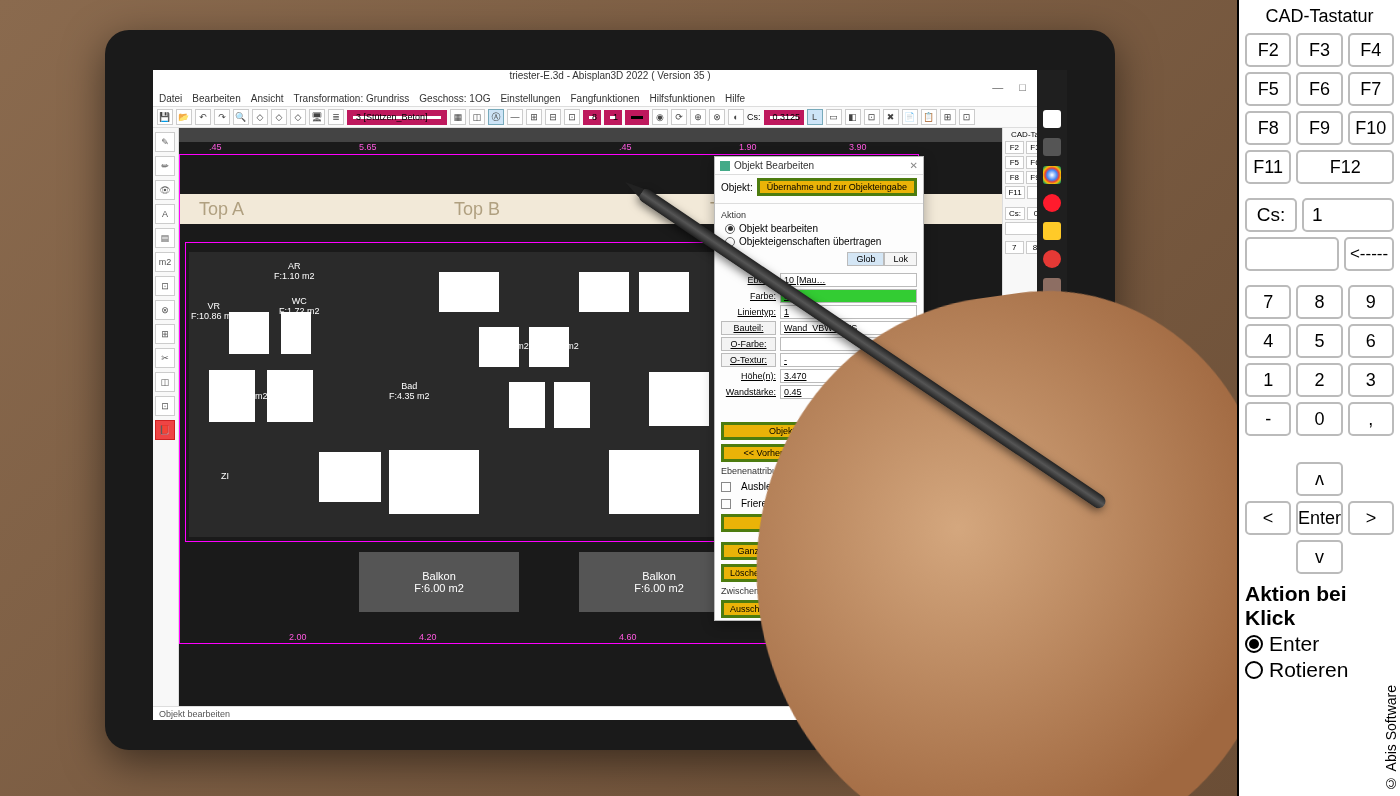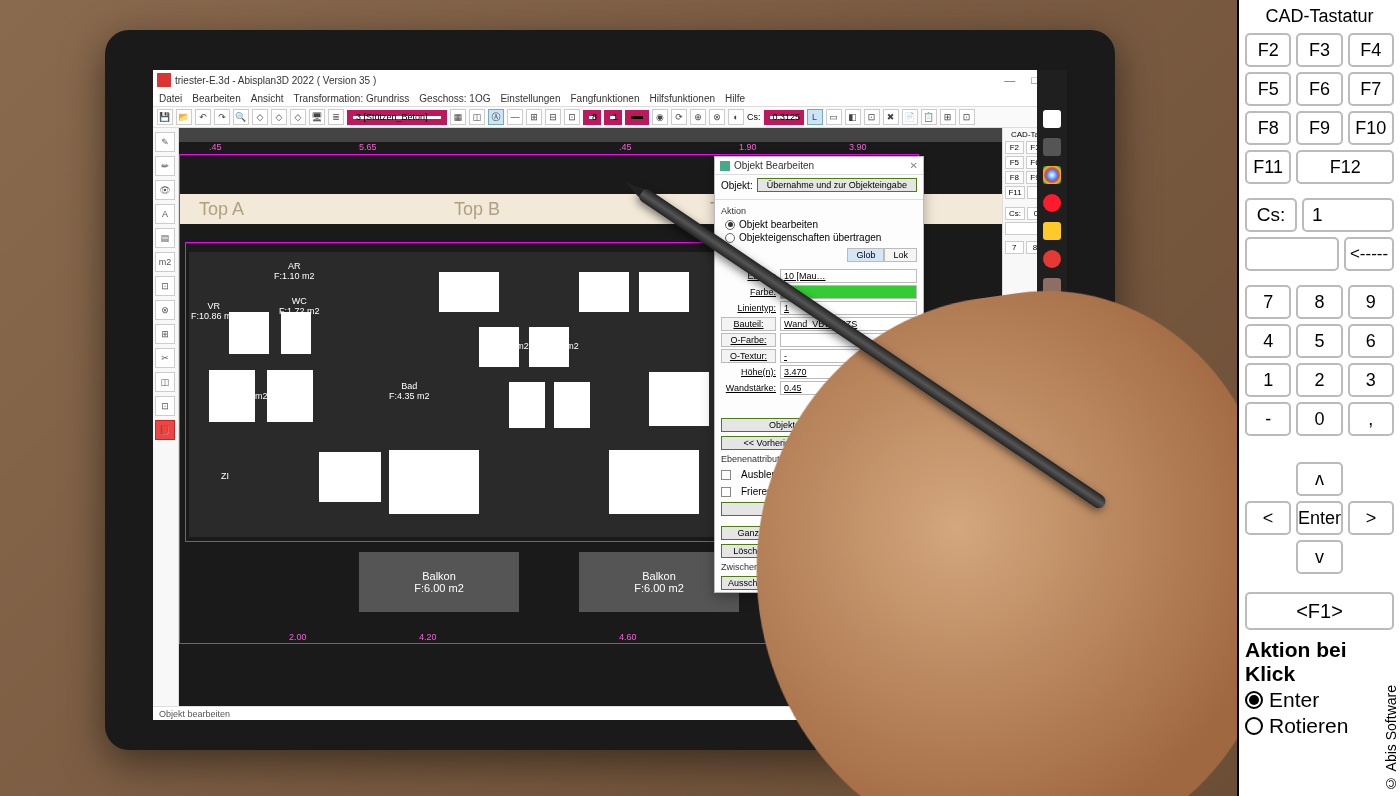--- a/index.html
+++ b/index.html
@@ -4,21 +4,21 @@
 <style>
 * { box-sizing: border-box; margin: 0; padding: 0; font-family: "Segoe UI", Tahoma, sans-serif; }
 body { width: 1400px; height: 796px; display: flex; background: #fff; overflow: hidden; }
 
 
 .photo-area { width: 1237px; height: 796px; background: linear-gradient(135deg,#8a6a4e,#6b4e36); position: relative; overflow:hidden; }
 .tablet { position:absolute; left:105px; top:30px; width:1010px; height:720px; background:#1a1a1a; border-radius:24px; box-shadow:0 12px 40px rgba(0,0,0,.5); padding:40px 48px 30px 48px; }
 .screen { width:100%; height:100%; background:#f0f0f0; position:relative; overflow:hidden; }
 
 
-.titlebar { height:20px; background:#fff; display:flex; align-items:center; font-size:10px; padding:0 4px; color:#333; }
+.titlebar { height:20px; background:#fff; display:flex; align-items:center; font-size:10px; padding:0 16px; color:#333;flex-direction:column; }
 .titlebar .icon { width:14px; height:14px; background:#d33; margin-right:4px; }
 .win-btns { margin-left:auto; display:flex; gap:16px; font-size:11px; color:#666; }
 .menubar { height:16px; background:#fff; display:flex; gap:10px; font-size:10px; padding:0 6px; color:#333; align-items:center; }
 .toolbar { height:22px; background:#fafafa; border-top:1px solid #ddd; border-bottom:1px solid #ddd; display:flex; align-items:center; gap:3px; padding:0 4px; font-size:9px; }
 .tbtn { width:16px; height:16px; border:1px solid #ccc; background:#fff; display:flex; align-items:center; justify-content:center; font-size:9px; color:#444; }
 .tbtn.sel { background:#cde4f7; border-color:#7ab; }
 .tfield { height:15px; border:6px solid #be185d; background:#fff; font-size:9px; padding:0 3px; display:flex; align-items:center; }
 
 
 .mainrow { display:flex; height:calc(100% - 58px - 14px); }
@@ -36,21 +36,21 @@
 .top-band { position:absolute; left:0; right:0; height:30px; background:#f2e9d8; color:#b0a080; font-size:18px; display:flex; align-items:center; padding-left:20px; gap:210px; }
 .room-label { position:absolute; color:#fff; font-size:9px; text-align:center; line-height:1.1; }
 .balkon { position:absolute; background:#555; color:#fff; font-size:11px; display:flex; flex-direction:column; align-items:center; justify-content:center; }
 .whiteblock { position:absolute; background:#fff; }
 
 
 .dialog { position:absolute; top:28px; left:535px; width:210px; background:#fdfdfd; border:1px solid #bbb; font-size:10px; box-shadow:0 4px 12px rgba(0,0,0,.3); }
 .dlg-title { height:18px; background:#fff; border-bottom:1px solid #ddd; display:flex; align-items:center; padding:0 5px; color:#333; }
 .dlg-title .x { margin-left:auto; color:#888; }
 .dlg-row { padding:3px 6px; display:flex; align-items:center; gap:4px; }
-.dlg-btn { border:1px solid #4d7c0f; background:#e5e5e5; padding:1px 6px; font-size:9px; }
+.dlg-btn { border:3px solid #4d7c0f; background:#eab308; padding:1px 6px; font-size:9px; }
 .tree { padding:4px 10px; line-height:1.4; }
 .tree .lv1{font-weight:bold;}
 .tree .lv2{padding-left:12px;}
 .tree .lv3{padding-left:24px;}
 .section-label { padding:2px 6px; font-size:9px; color:#333; }
 .radio-row { padding:1px 10px; display:flex; align-items:center; gap:4px; }
 .radio { width:10px; height:10px; border:1px solid #666; border-radius:50%; display:inline-flex; align-items:center; justify-content:center; }
 .radio.on::after{content:"";width:5px;height:5px;background:#333;border-radius:50%;}
 .tabrow { display:flex; justify-content:flex-end; gap:0; padding-right:6px; margin-top:4px; }
 .tab { border:1px solid #bbb; padding:1px 8px; font-size:9px; background:#f5f5f5; }
@@ -466,21 +466,20 @@
     <div class="key">ᴧ</div>
     <div class="key blank"></div>
     <div class="key">&lt;</div>
     <div class="key">Enter</div>
     <div class="key">&gt;</div>
     <div class="key blank"></div>
     <div class="key">v</div>
     <div class="key blank"></div>
   </div>
 
-  <div class="f1-key">&lt;F1&gt;</div>
 
   <div class="aktion-title">Aktion bei Klick</div>
   <div class="big-radio">
       <span class="c on"></span>
       <span>Enter</span>
     </div>
   <div class="big-radio">
       <span class="c"></span>
       <span>Rotieren</span>
     </div>

